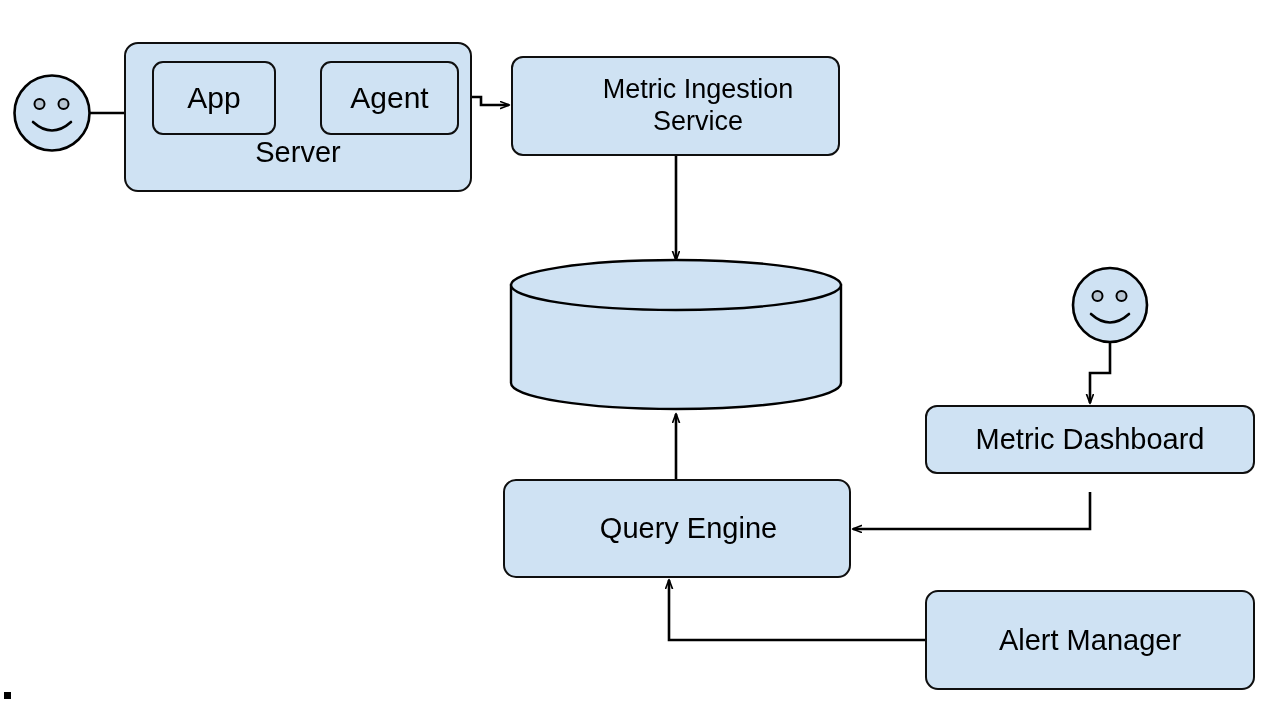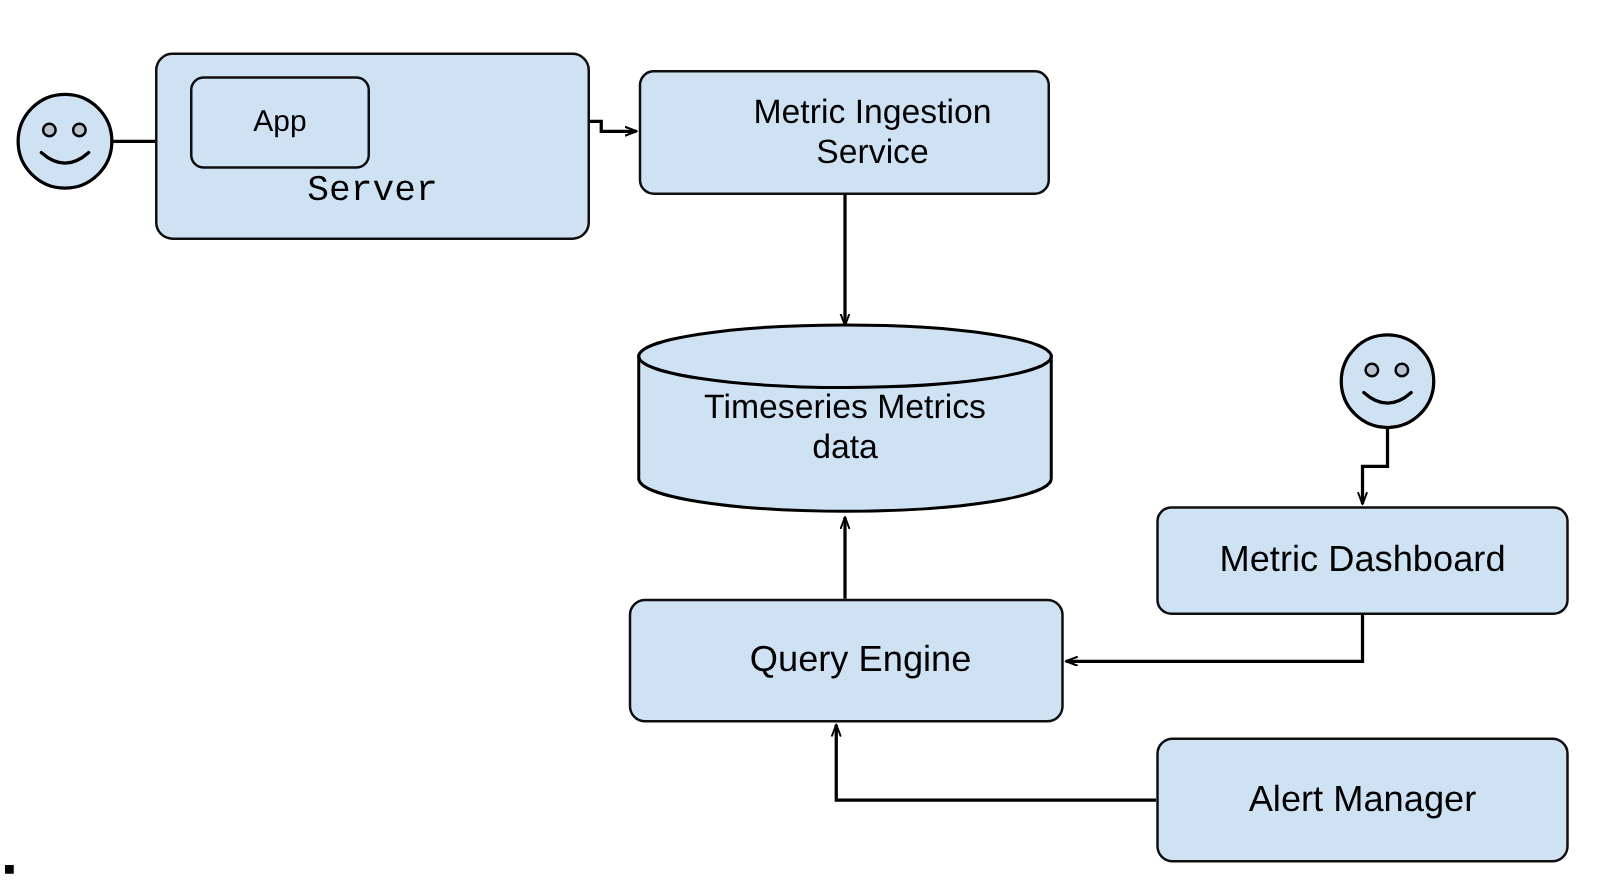--- a/index.html
+++ b/index.html
@@ -97,36 +97,35 @@
 
   <svg class="actor" style="left:1070px; top:265px; width:80px; height:80px;" viewBox="0 0 80 80">
     <circle cx="40" cy="40" r="37" fill="#cfe2f3" stroke="#000000" stroke-width="2.6"></circle>
     <circle cx="27.5" cy="31" r="5" fill="#b7c4d0" stroke="#000000" stroke-width="2"></circle>
     <circle cx="51.5" cy="31" r="5" fill="#b7c4d0" stroke="#000000" stroke-width="2"></circle>
     <path d="M 21,49 Q 40,66 59,49" fill="none" stroke="#000000" stroke-width="2.6" stroke-linecap="round"></path>
   </svg>
 
   <div class="node rounded" style="left:124px; top:42px; width:348px; height:150px; border-radius:14px;"></div>
 
-  <div class="group-label" style="left:124px; top:136px; width:348px; font-size:29px;font-family:Liberation Mono, monospace;">Server</div>
+  <div class="group-label" style="left:124px; top:136px; width:348px; font-size:29px;">Server</div>
 
-  <div class="node rounded" style="left:152px; top:61px; width:144px; height:74px; font-size:24px; border-radius:11px;">App</div>
+  <div class="node rounded" style="left:152px; top:61px; width:124px; height:74px; font-size:30px; border-radius:11px;">App</div>
 
+  <div class="node rounded" style="left:320px; top:61px; width:139px; height:74px; font-size:30px; border-radius:11px;">Agent</div>
 
   <div class="node rounded" style="left:511px; top:56px; width:329px; height:100px; font-size:27px; border-radius:12px;padding-left:45px;">Metric Ingestion
 Service</div>
 
   <svg class="actor" style="left:506px; top:256px; width:340px; height:164px;" viewBox="0 0 340 164">
     <path d="M 5,29 L 5,127 A 165,26 0 0 0 335,127 L 335,29 Z" fill="#cfe2f3" stroke="#000000" stroke-width="2.4"></path>
     <ellipse cx="170" cy="29" rx="165" ry="25" fill="#cfe2f3" stroke="#000000" stroke-width="2.4"></ellipse>
   </svg>
-  <div class="node" style="left:506px; top:276px; width:340px; height:132px; background:transparent; border:none; font-size:27px;">Timeseries Metrics
-data</div>
 
   <div class="node rounded" style="left:503px; top:479px; width:348px; height:99px; font-size:29px; border-radius:13px;padding-left:23px;">Query Engine</div>
 
-  <div class="node rounded" style="left:925px; top:405px; width:330px; height:87px; font-size:29px; border-radius:12px;">Metric Dashboard</div>
+  <div class="node rounded" style="left:925px; top:405px; width:330px; height:69px; font-size:29px; border-radius:12px;">Metric Dashboard</div>
 
   <div class="node rounded" style="left:925px; top:590px; width:330px; height:100px; font-size:29px; border-radius:13px;">Alert Manager</div>
 
   <div class="corner-dot" style="left:4px; top:692px; width:7px; height:7px;"></div>
 
 </div>
 
 </body></html>

